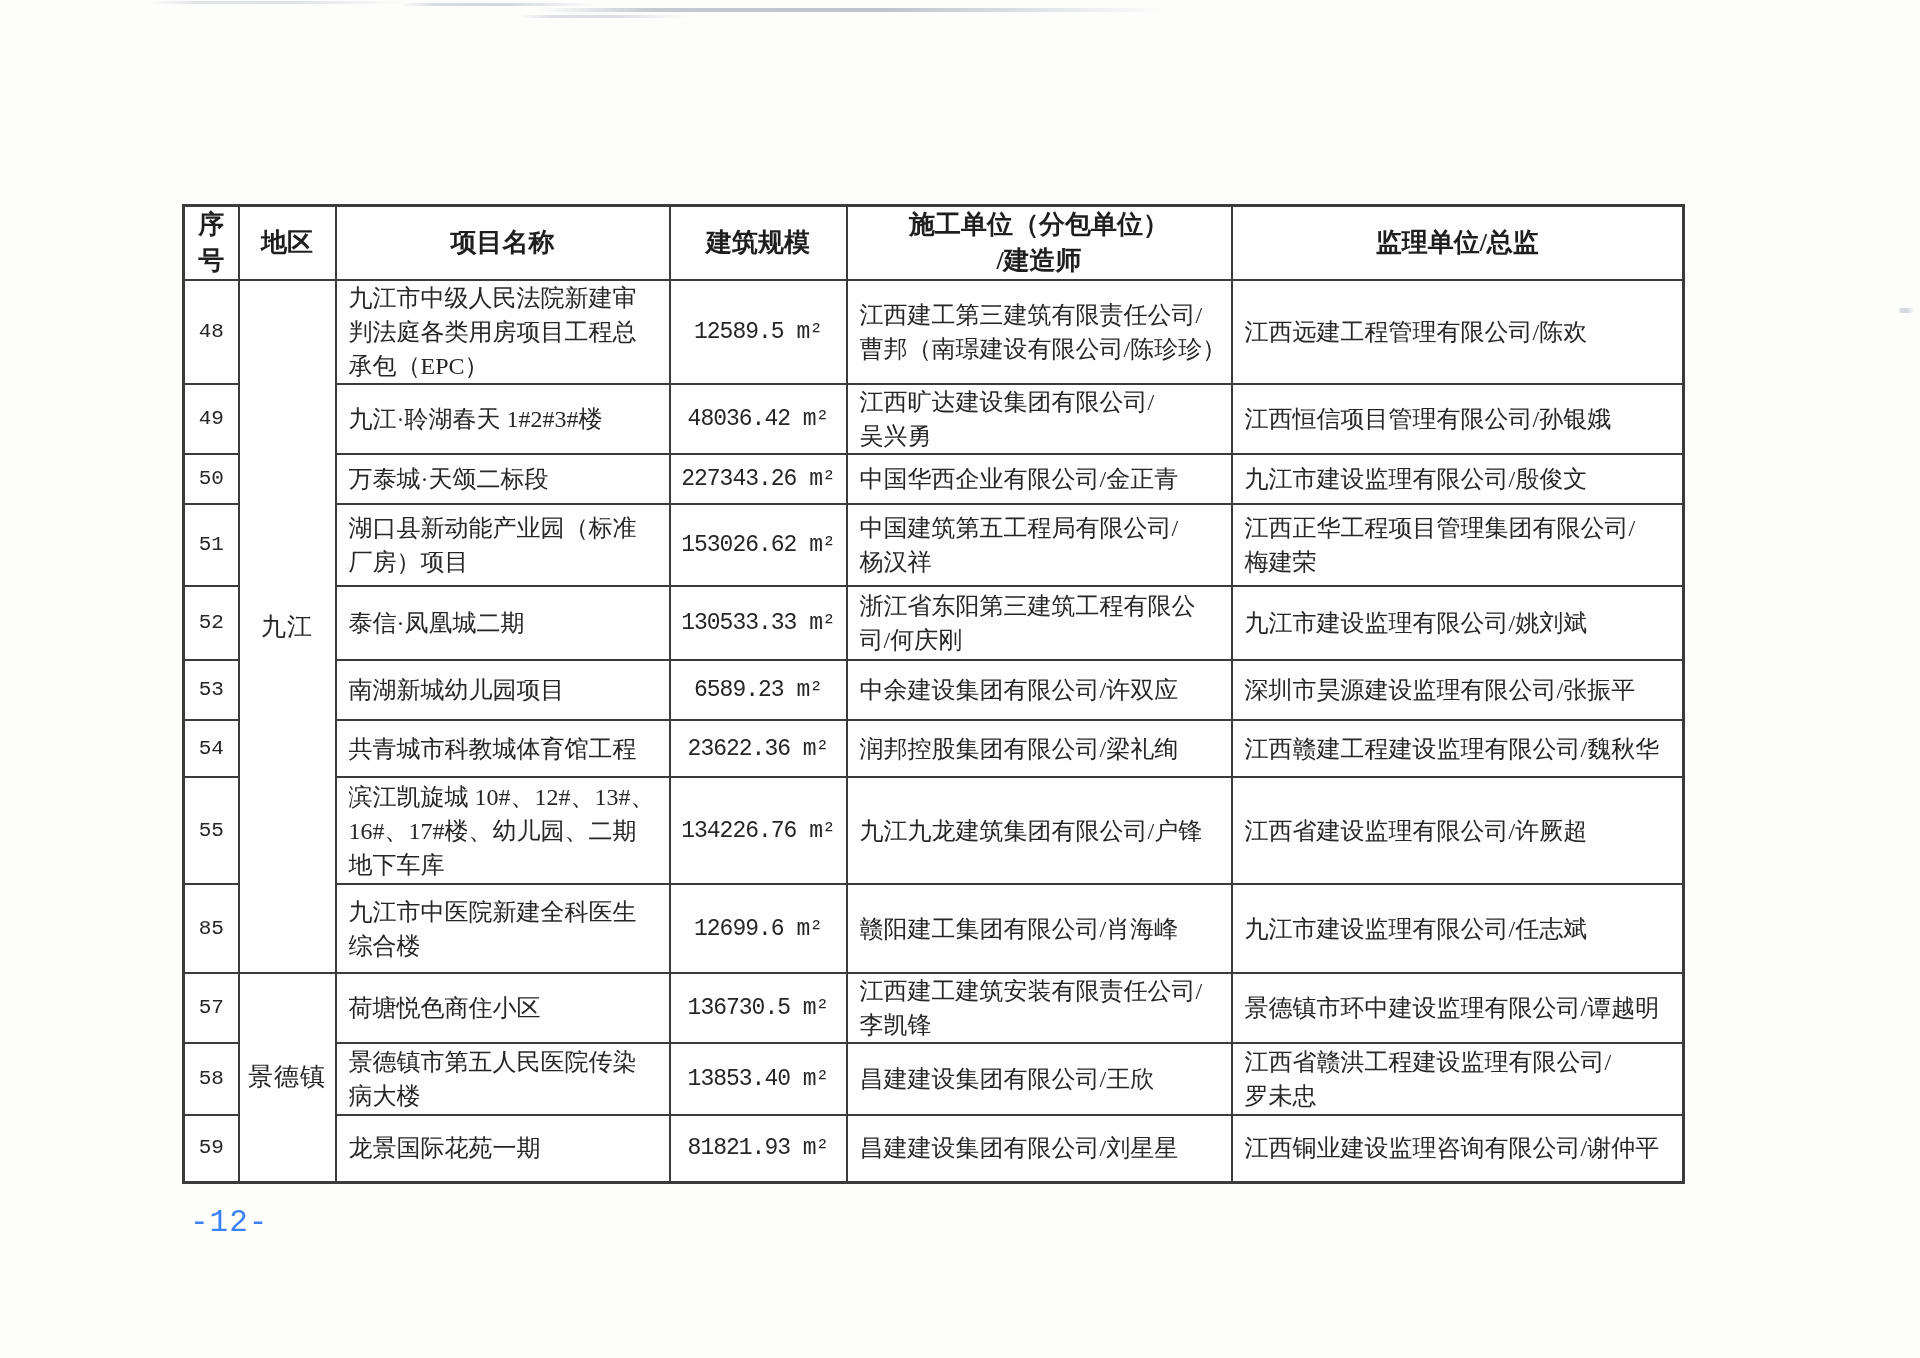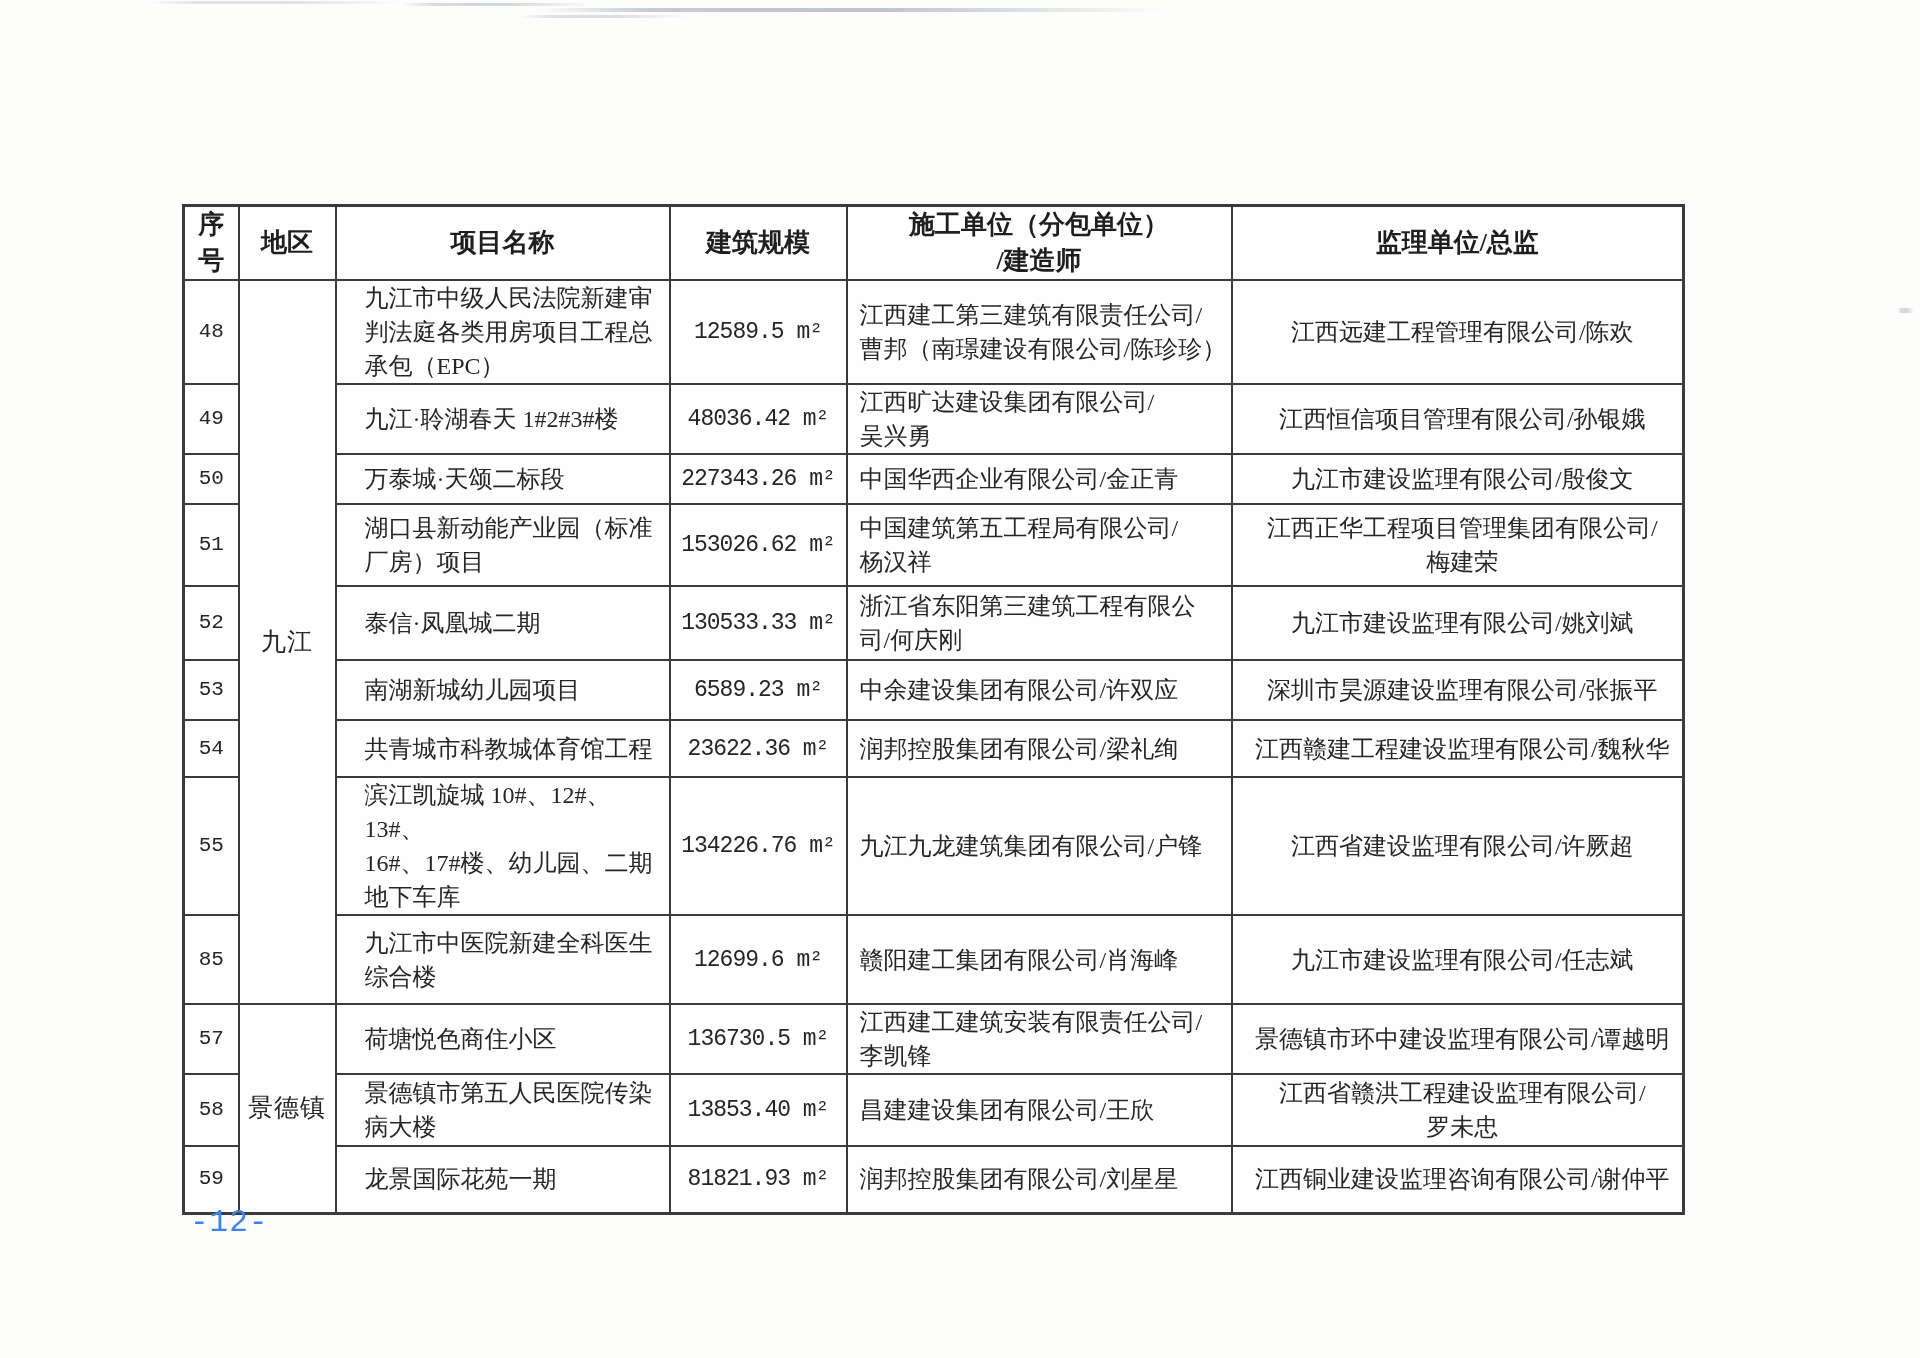--- a/index.html
+++ b/index.html
@@ -26,28 +26,28 @@
     font-size:26px;font-weight:700;line-height:36px;
     text-align:center;white-space:pre-line;color:#1e1e1e;
   }
   td{font-size:24px;line-height:34px;}
   td.c-serial{
     text-align:center;
     font-family:"Liberation Mono","DejaVu Sans Mono",monospace;
     font-size:21px;
   }
   td.c-region{text-align:center;font-size:25px;letter-spacing:1px;}
-  td.c-project{text-align:left;padding-left:28px;padding-right:4px;white-space:pre-line;}
+  td.c-project{text-align:left;padding-left:12px;padding-right:4px;white-space:pre-line;}
   td.c-scale{
     text-align:center;
     font-family:"Liberation Mono","DejaVu Sans Mono",monospace;
     font-size:23px;letter-spacing:-1px;
   }
   td.c-builder{text-align:left;padding-left:12px;padding-right:2px;white-space:pre-line;}
-  td.c-super{text-align:center;padding-left:12px;padding-right:2px;white-space:pre-line;}
+  td.c-super{text-align:left;padding-left:12px;padding-right:2px;white-space:pre-line;}
 
   .page-number{
     position:absolute;left:190px;top:1205px;
     font-family:"Liberation Mono","DejaVu Sans Mono",monospace;
     font-size:31px;letter-spacing:1px;color:#3b82f6;
   }
 </style>
 </head>
 <body>
 
@@ -181,19 +181,19 @@
       <td class="c-scale">13853.40 m²</td>
       <td class="c-builder">昌建建设集团有限公司/王欣</td>
       <td class="c-super">江西省赣洪工程建设监理有限公司/
 罗未忠</td>
     </tr>
 
     <tr style="height:67px;">
       <td class="c-serial">59</td>
       <td class="c-project">龙景国际花苑一期</td>
       <td class="c-scale">81821.93 m²</td>
-      <td class="c-builder">润邦控股集团有限公司/刘星星</td>
+      <td class="c-builder">昌建建设集团有限公司/刘星星</td>
       <td class="c-super">江西铜业建设监理咨询有限公司/谢仲平</td>
     </tr>
   </tbody>
 </table>
 
 <div class="page-number">-12-</div>
 
 </body></html>

